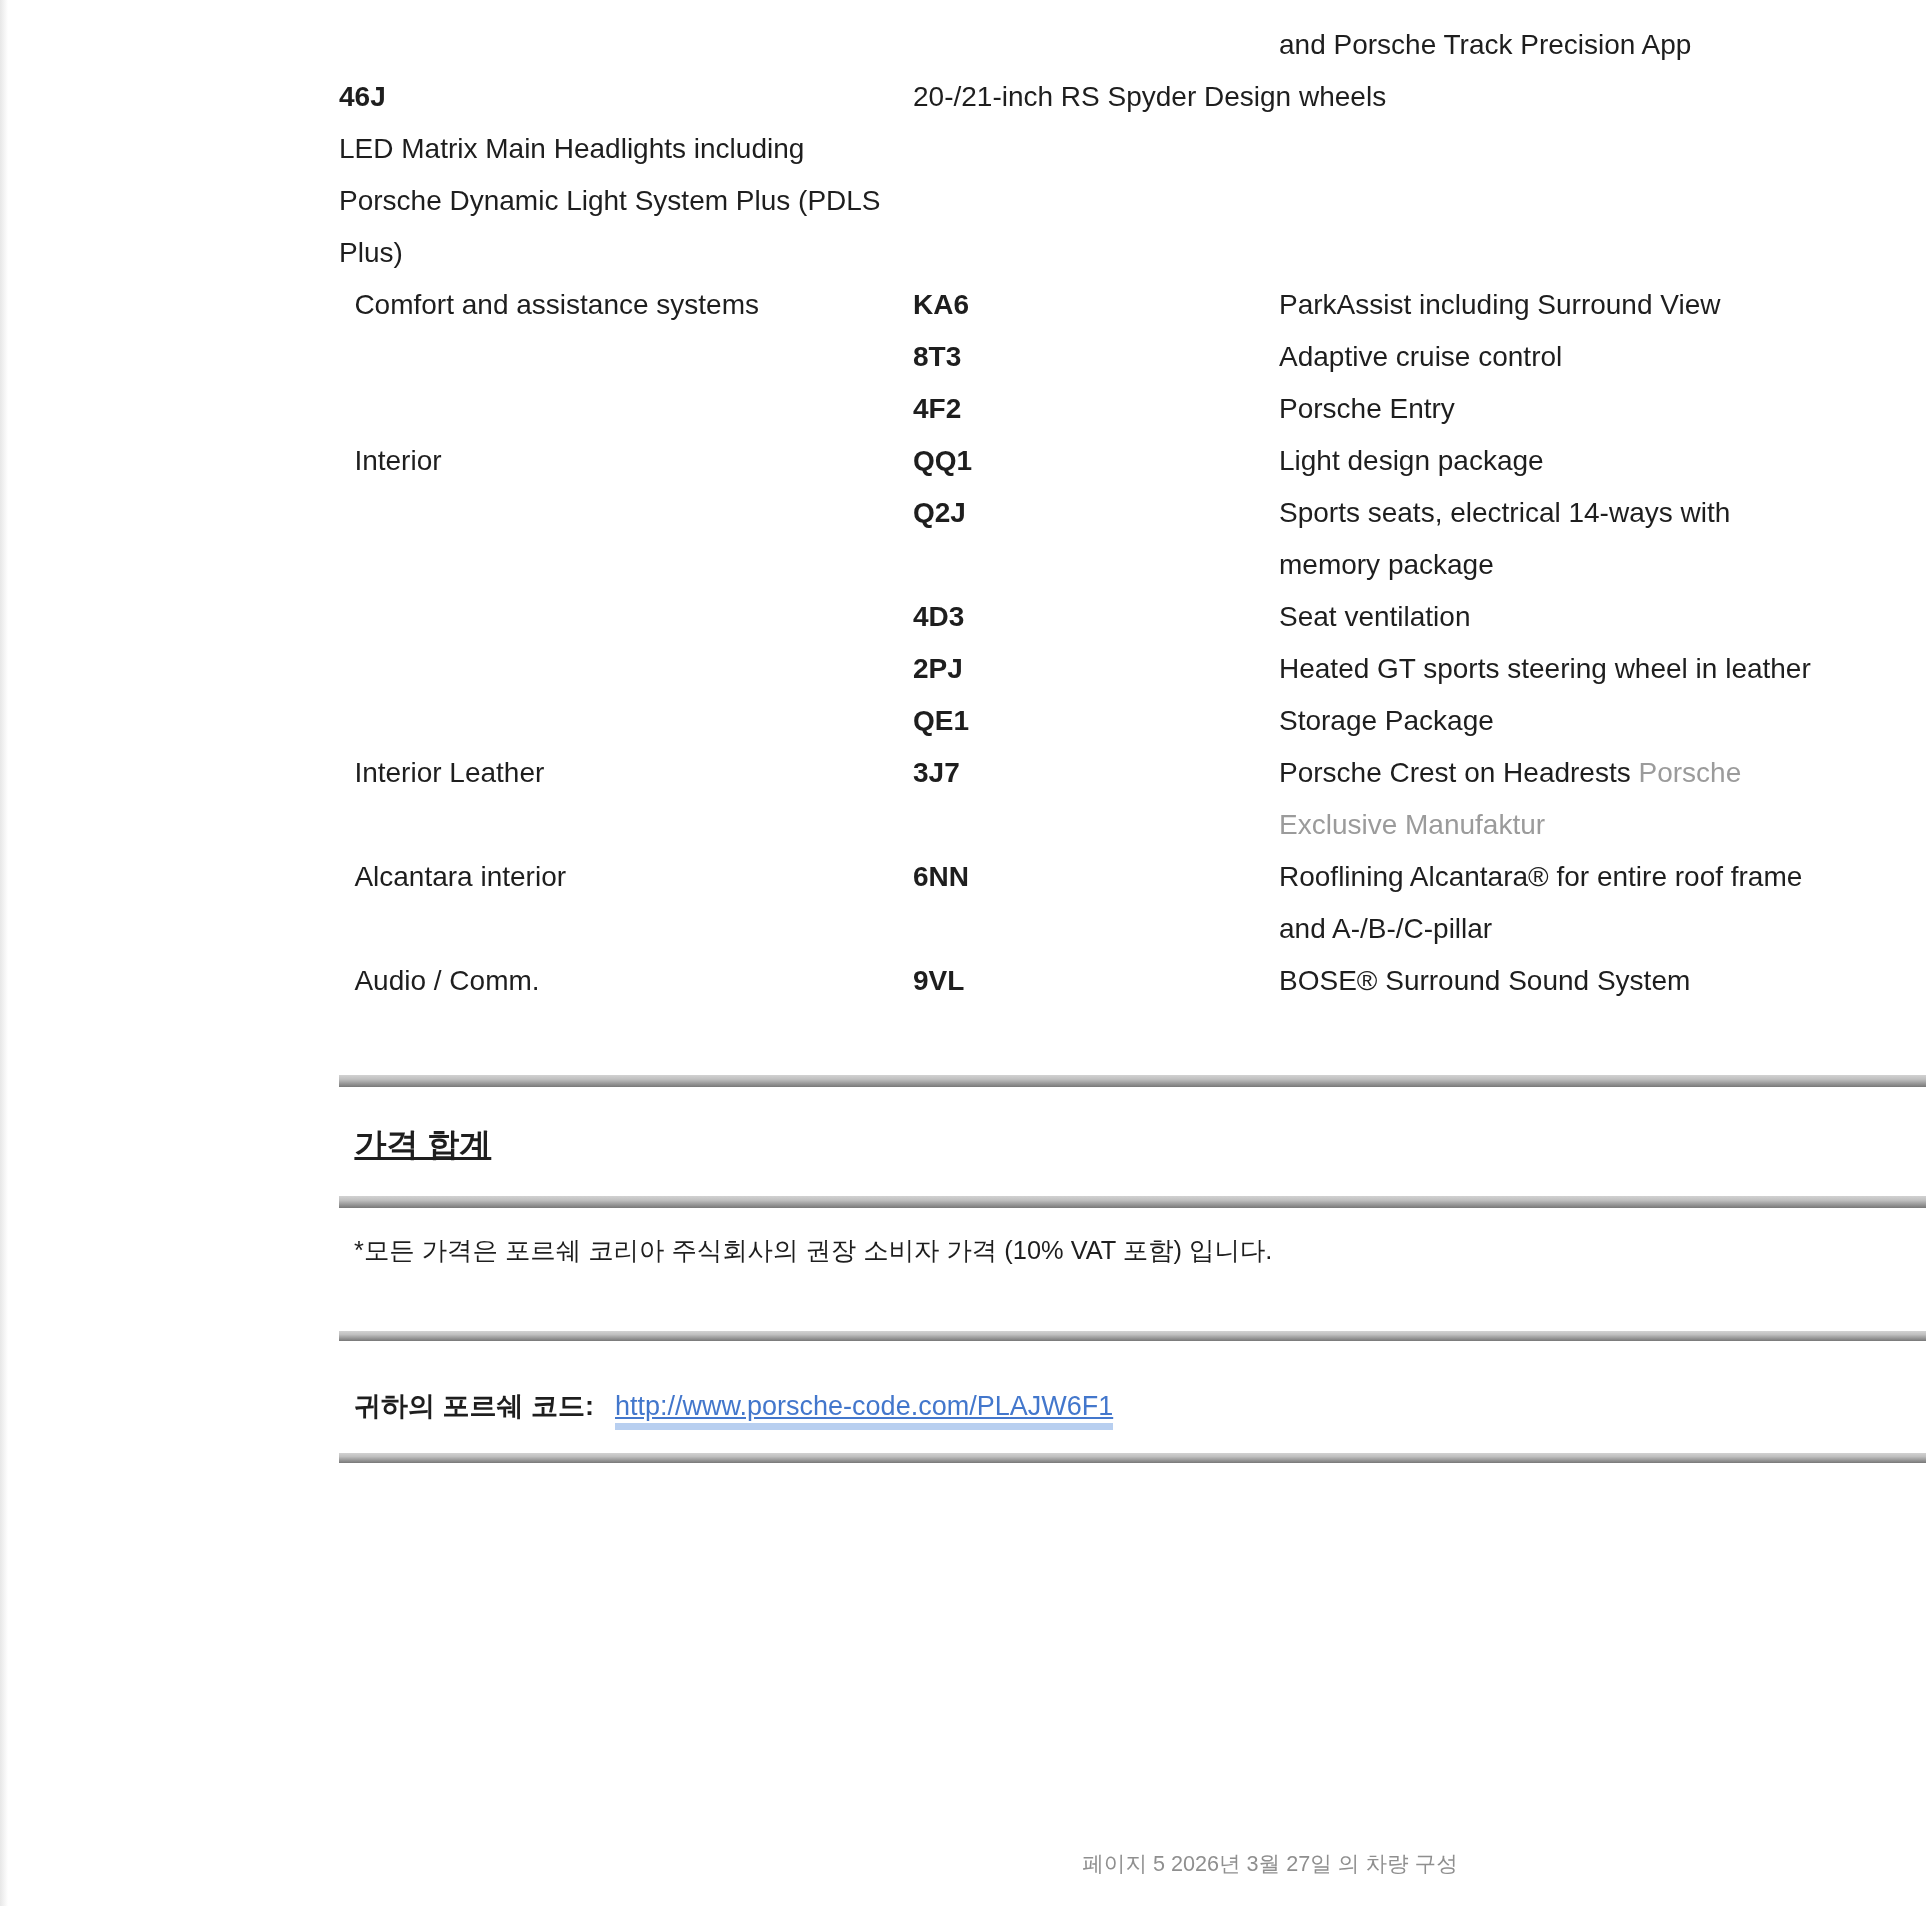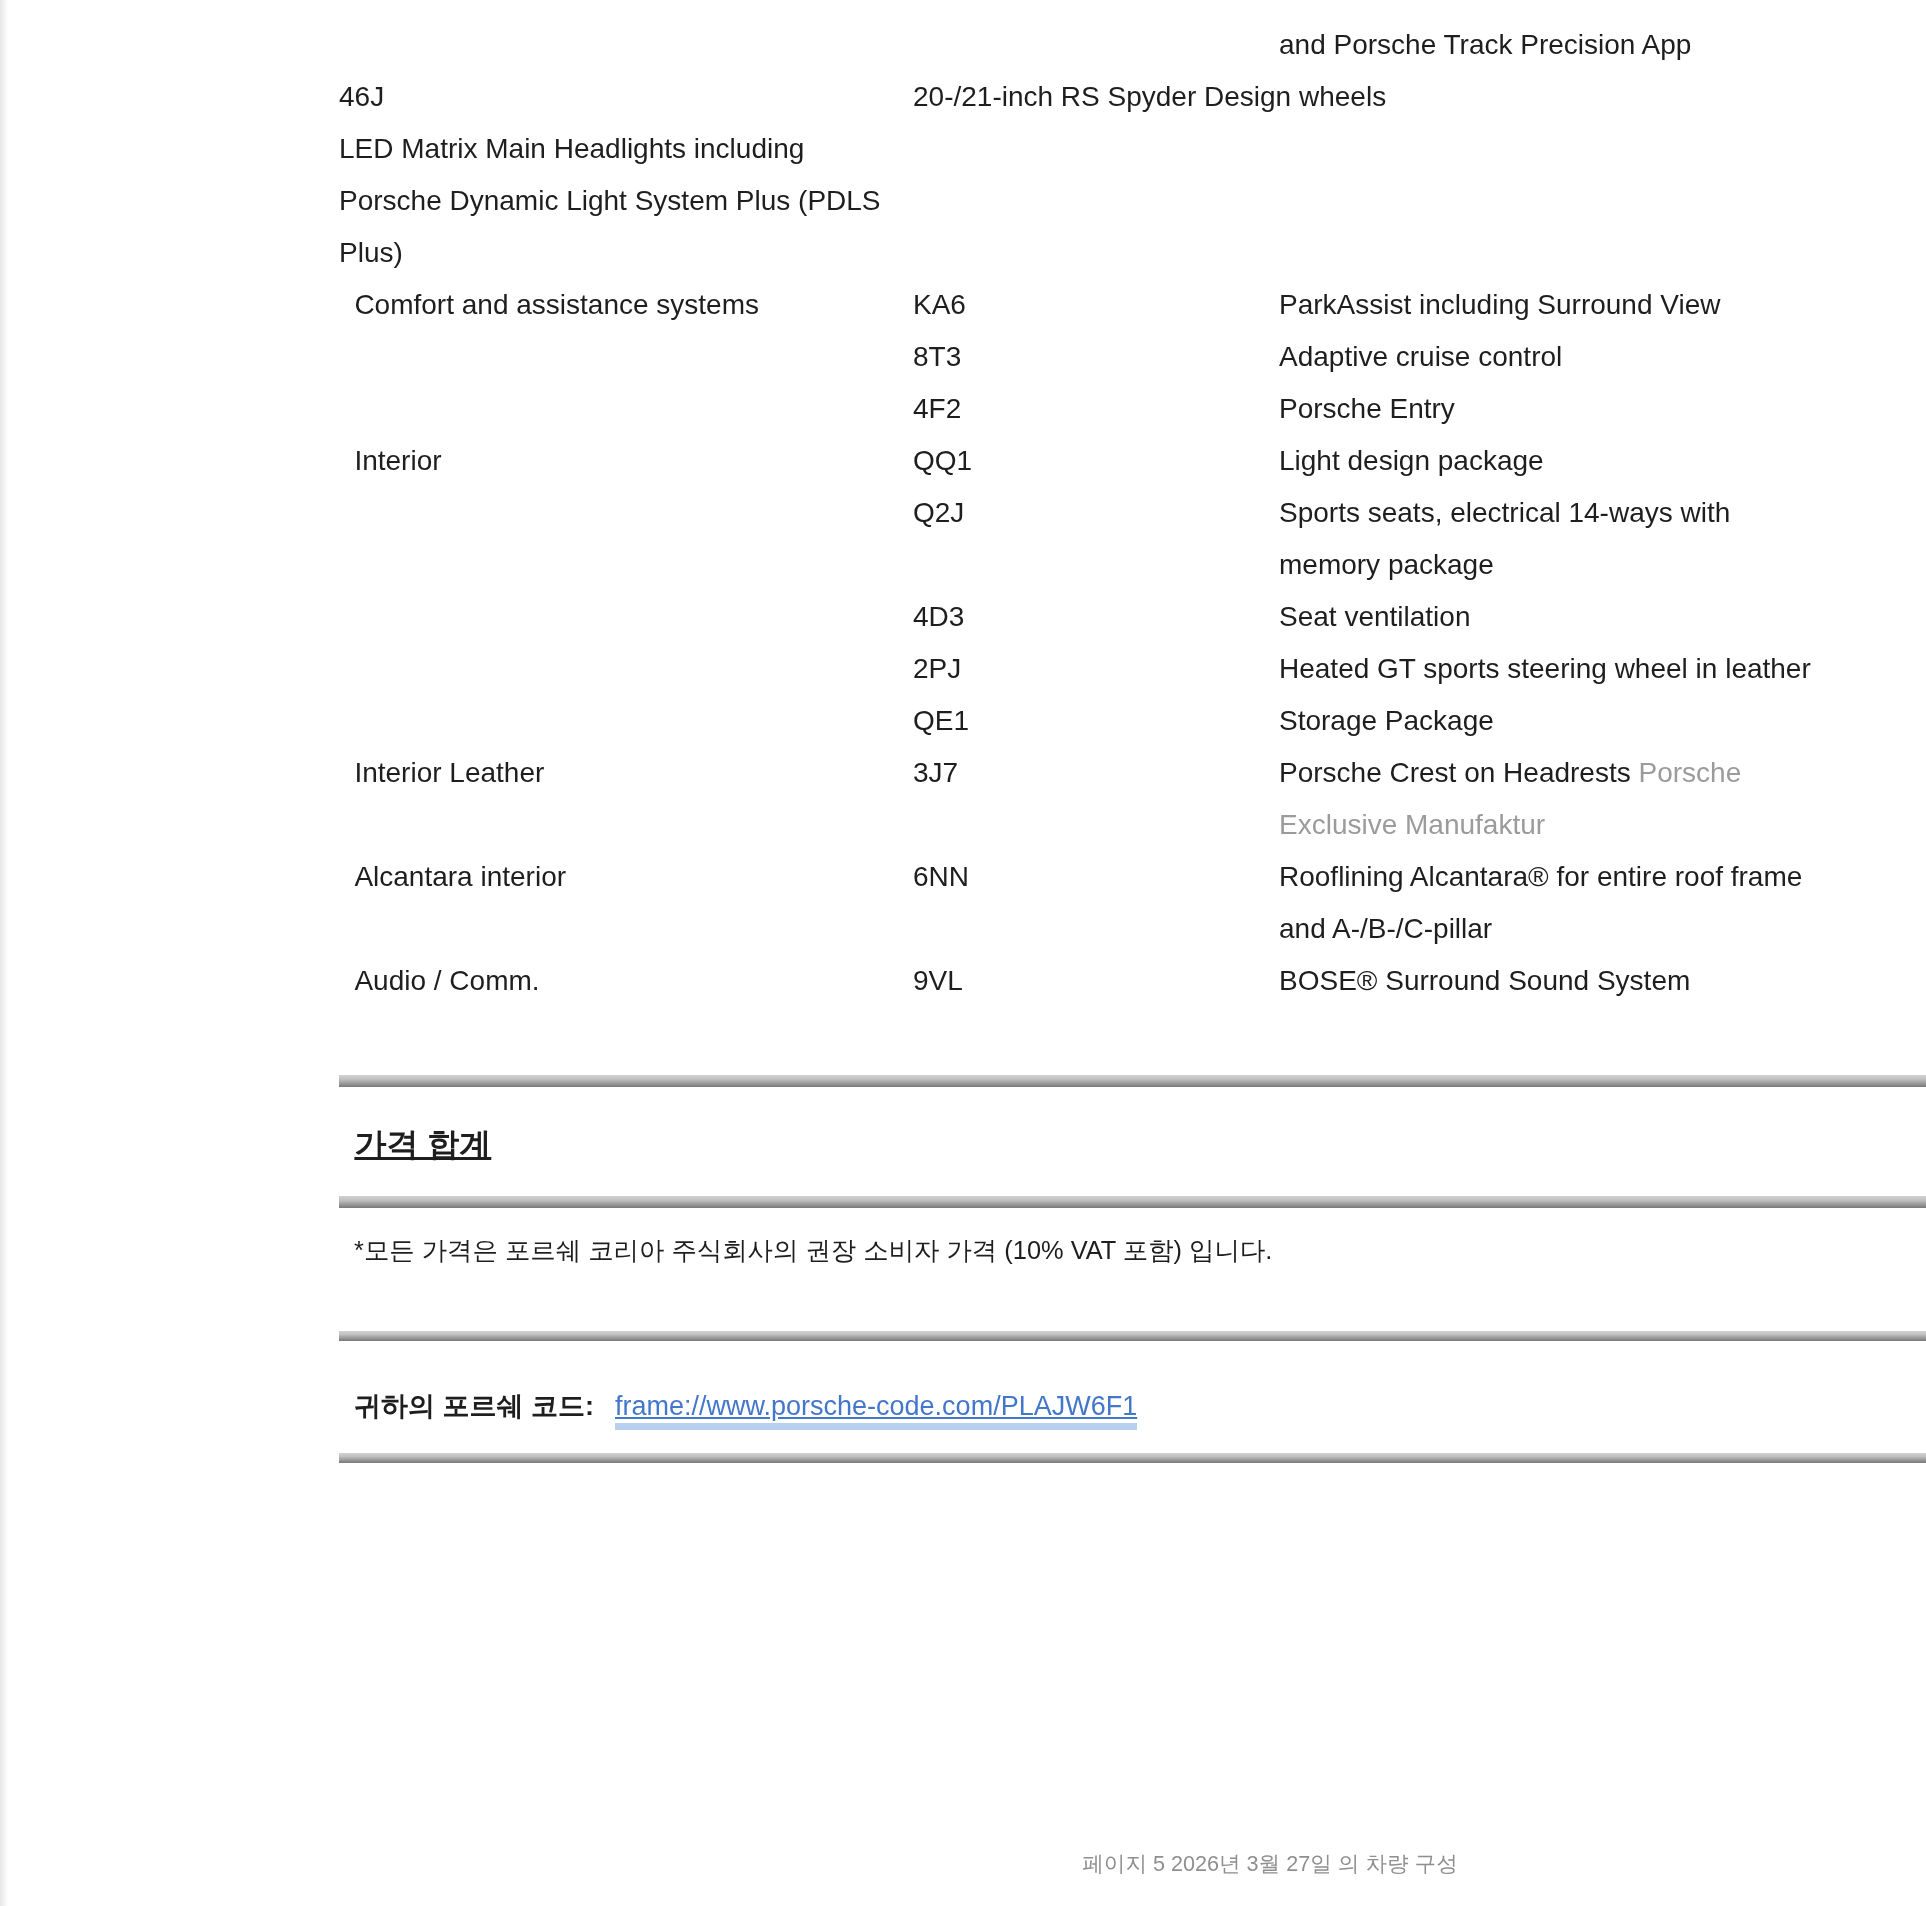--- a/index.html
+++ b/index.html
@@ -9,21 +9,21 @@
     color:#1e1e1e;
   }
   .page{position:relative;width:2540px;height:1907px;background:#ffffff;overflow:hidden;}
   .page-edge{position:absolute;left:0;top:0;bottom:0;width:7.7px;
     background:linear-gradient(90deg,#e7e7e7,#ffffff);}
   
   #option-table{position:absolute;left:339px;top:19px;width:1872px;}
   .t-row{position:relative;display:grid;grid-template-columns:574px 366px 1fr;}
   .cell{font-size:28px;line-height:52px;}
   .cat{padding-left:15.4px;white-space:nowrap;}
-  .code{white-space:nowrap;}
+  .code{white-space:nowrap;font-weight:bold;}
   .desc-line{font-size:28px;line-height:52px;white-space:nowrap;}
   .price{position:absolute;right:3.9px;top:0;font-size:28px;line-height:52px;white-space:nowrap;}
   .muted{color:#9b9b9b;}
   
   .rule{position:absolute;left:339px;width:1872px;
     background:linear-gradient(180deg,#d2d2d2 0%,#c0c0c0 35%,#787878 100%);}
   #rule1{top:1075px;height:11.6px;}
   #rule2{top:1196px;height:11.6px;}
   #rule3{top:1331px;height:10px;}
   #rule4{top:1453px;height:10px;}
@@ -162,20 +162,20 @@
 
   </div>
 
   <div class="rule" id="rule2"></div>
 
   <div id="vat-note">*모든 가격은 포르쉐 코리아 주식회사의 권장 소비자 가격 (10% VAT 포함) 입니다.</div>
 
   <div class="rule" id="rule3"></div>
 
   <div id="code-line">
-    <span class="c-label">귀하의 포르쉐 코드:</span><a href="#">frame://www.porsche-code.com/PLAJW6F1</a>
+    <span class="c-label">귀하의 포르쉐 코드:</span><a href="#">http://www.porsche-code.com/PLAJW6F1</a>
   </div>
 
   <div class="rule" id="rule4"></div>
 
   <div id="page-footer">페이지 5 2026년 3월 27일 의 차량 구성</div>
 </div>
 
 
 </body></html>

